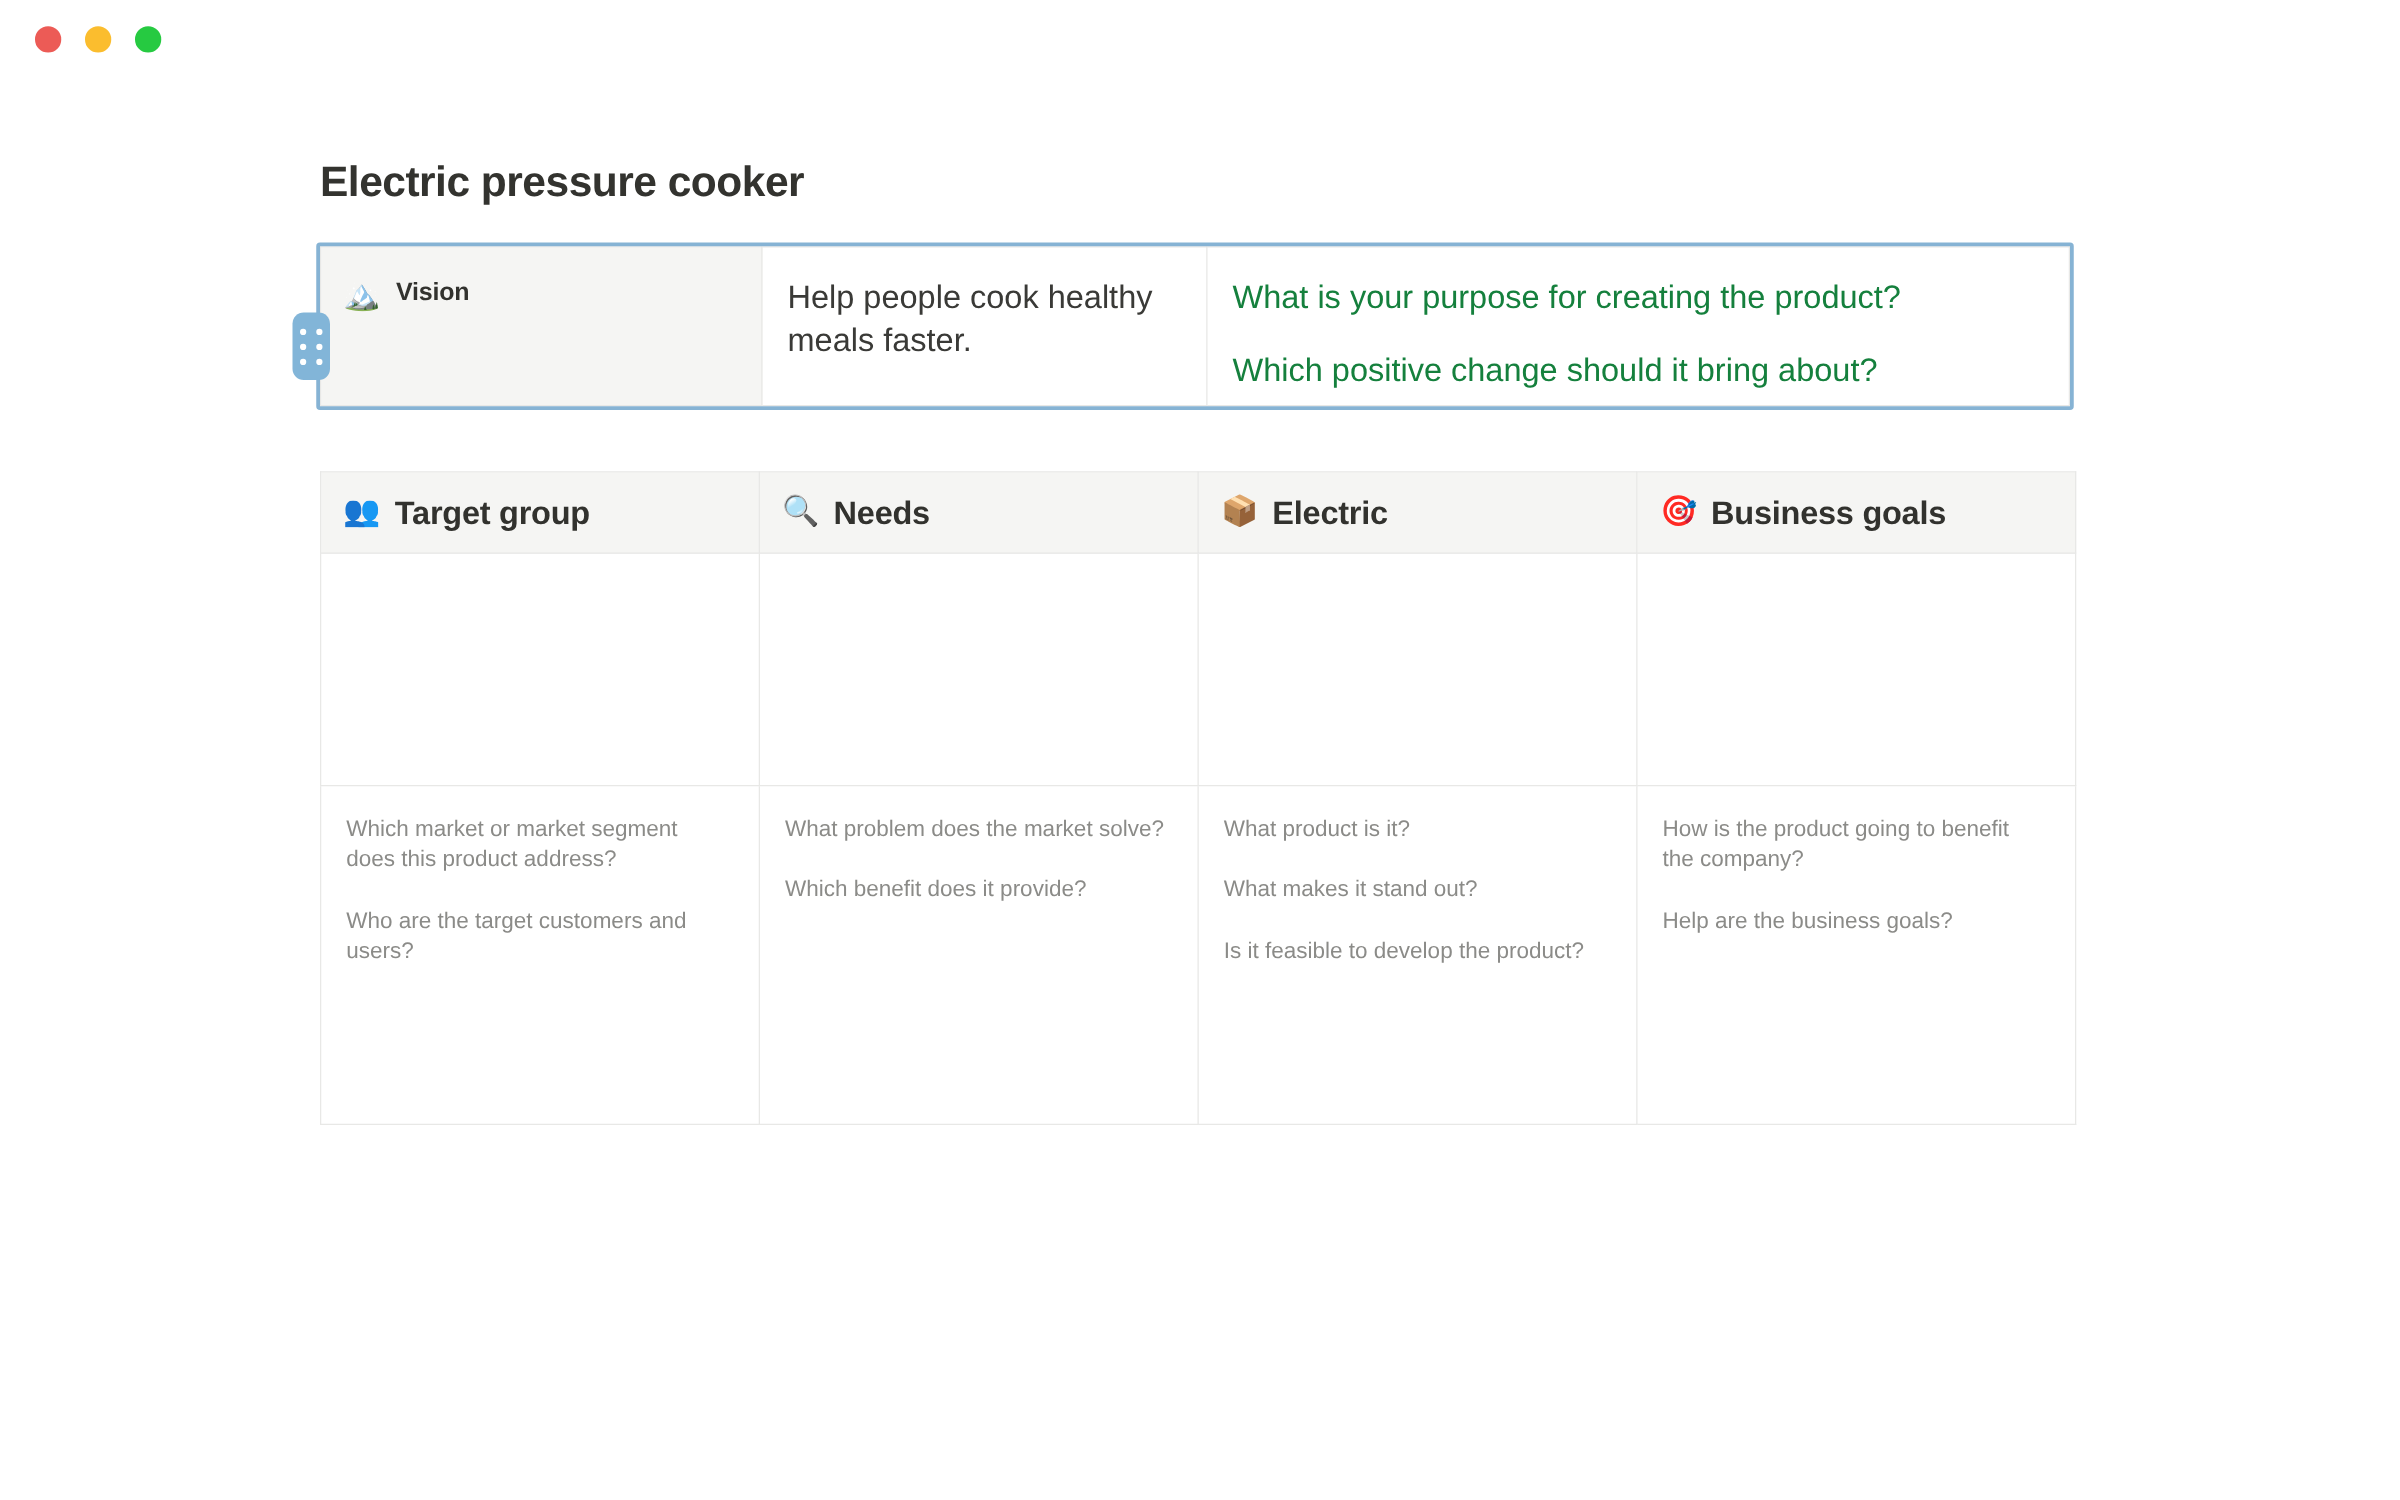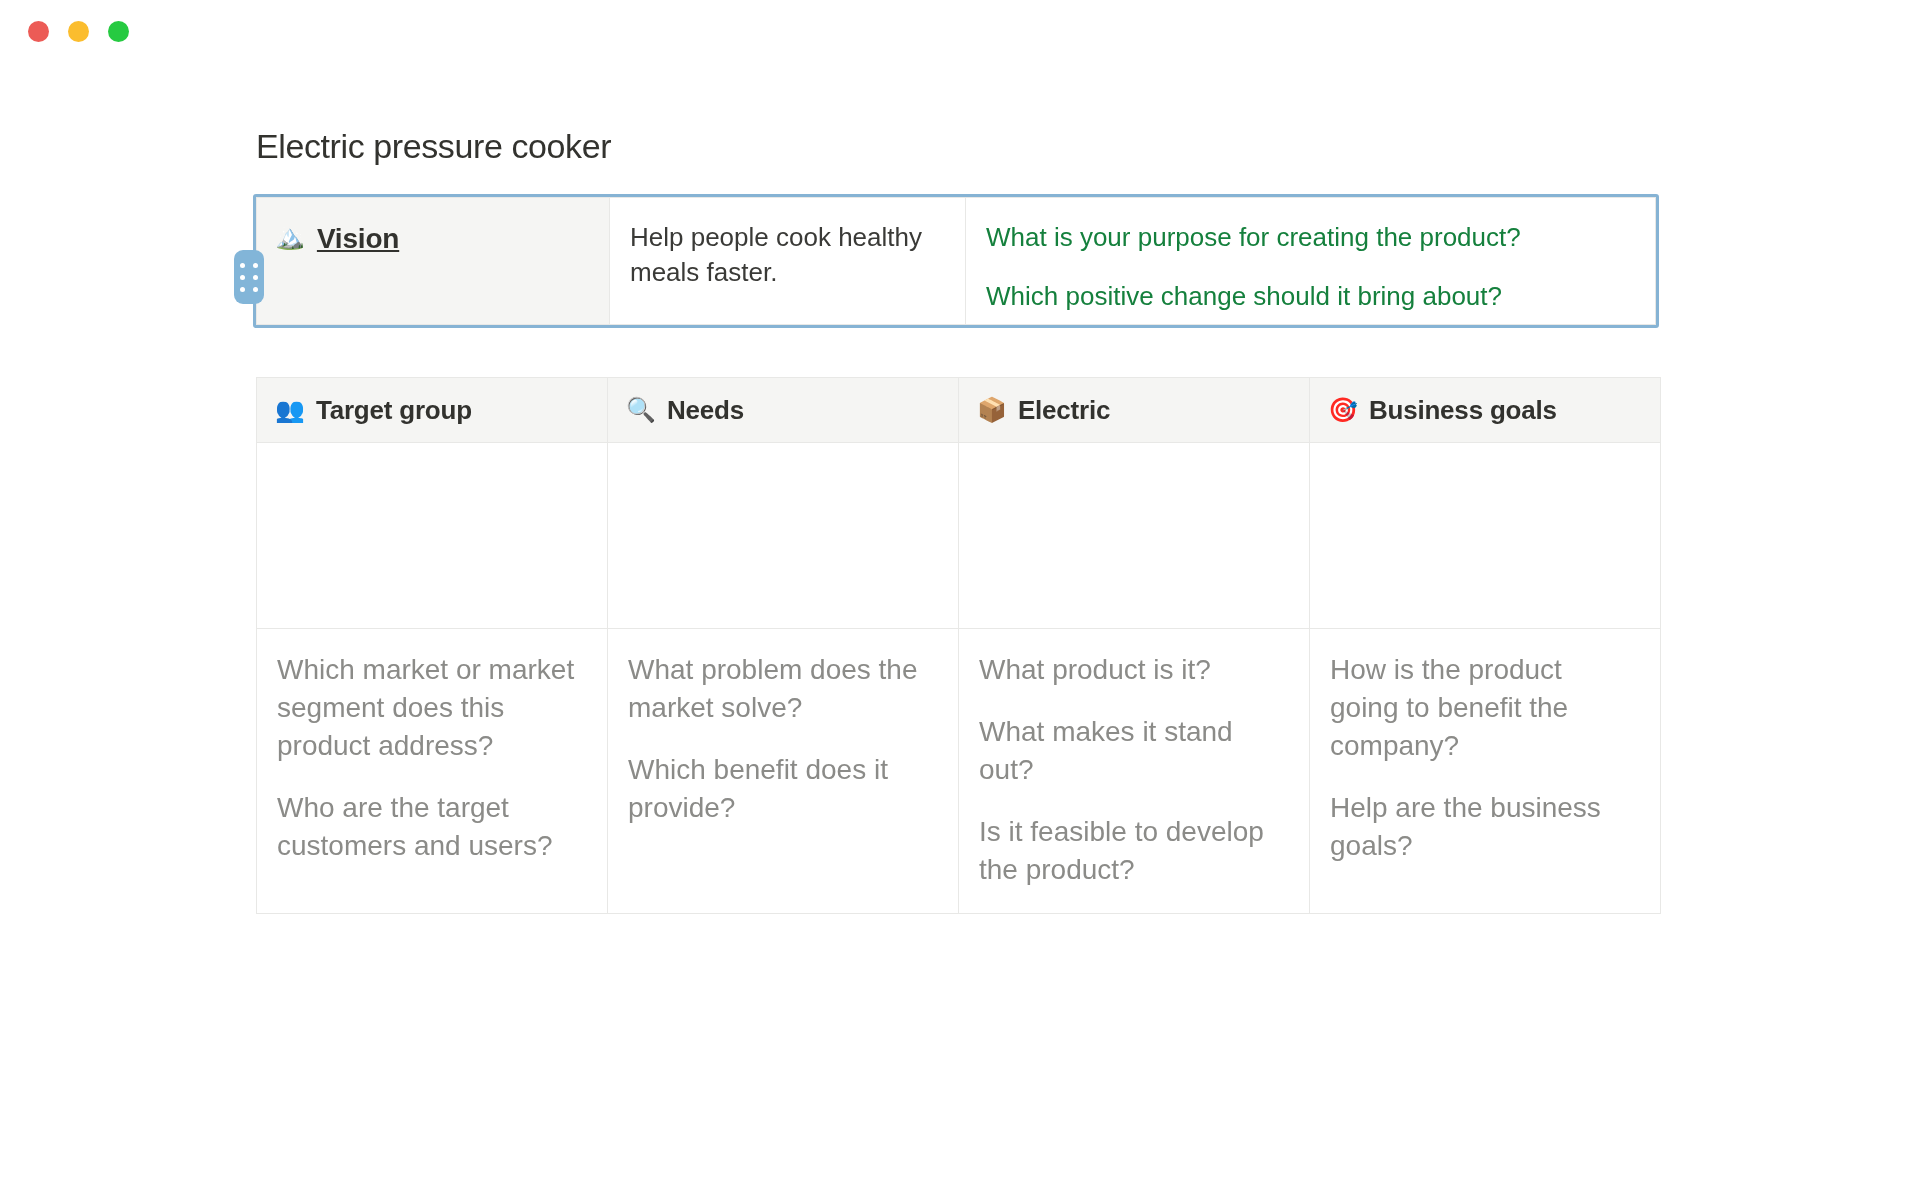--- a/index.html
+++ b/index.html
@@ -51,21 +51,21 @@
     font-weight: bold;
     color: #33332f;
     letter-spacing: -1.2px;
     margin: 0;
     padding-top: 55px;
     line-height: 1.0;
   }
 
   .page-subtitle {
     font-size: 34px;
-    font-weight: normal;
+    font-weight: bold;
     color: #33332f;
     letter-spacing: -0.4px;
     margin: 0;
     padding-top: 67px;
     line-height: 1.0;
   }
 
   
   .board-table {
     border-collapse: collapse;
@@ -136,26 +136,25 @@
     align-items: flex-start;
     gap: 12px;
     height: 126px;
     box-sizing: border-box;
   }
   .label-emoji {
     font-size: 24px;
     line-height: 1.25;
   }
   .label-text {
-    font-size: 28px;
+    font-size: 20px;
     font-weight: bold;
     color: #32322e;
     letter-spacing: -0.2px;
     line-height: 1.2;
-    text-decoration: underline;
   }
 
   .value-inner {
     padding: 22px 22px 20px 20px;
     font-size: 26px;
     color: #3a3a37;
     line-height: 1.36;
     height: 90px;
     box-sizing: border-box;
   }
@@ -200,21 +199,21 @@
   .quad-head-emoji { font-size: 24px; line-height: 1; }
   .quad-head-text {
     font-size: 26px;
     font-weight: bold;
     color: #32322e;
     letter-spacing: -0.2px;
   }
   .quad-empty-cell { height: 185px; }
   .quad-hint-inner {
     padding: 22px 24px 24px 20px;
-    font-size: 28px;
+    font-size: 18px;
     color: #8b8b88;
     line-height: 1.36;
     min-height: 270px;
     box-sizing: border-box;
   }
   .quad-hint-inner p { margin: 0 0 24px 0; }
   .quad-hint-inner p:last-child { margin-bottom: 0; }
 </style>
 </head>
 <body>

